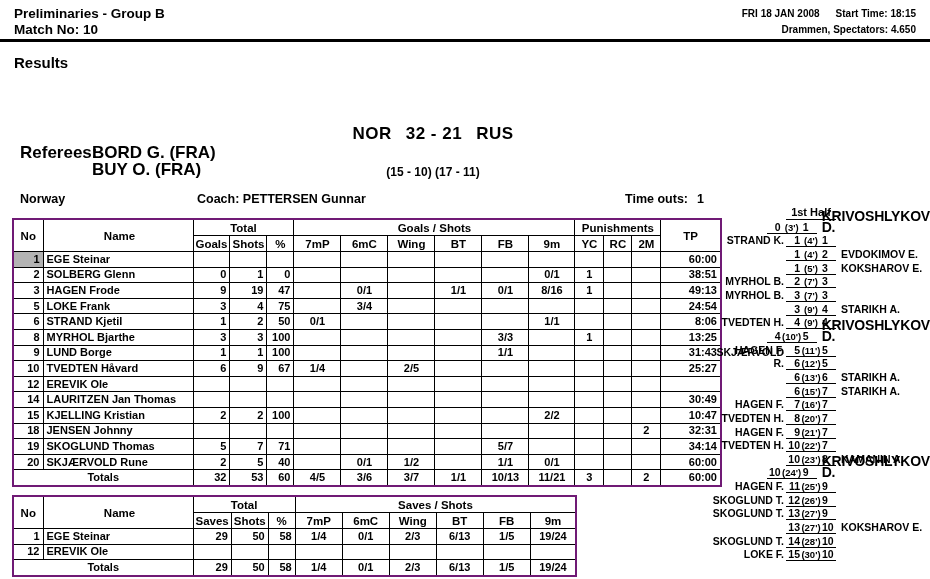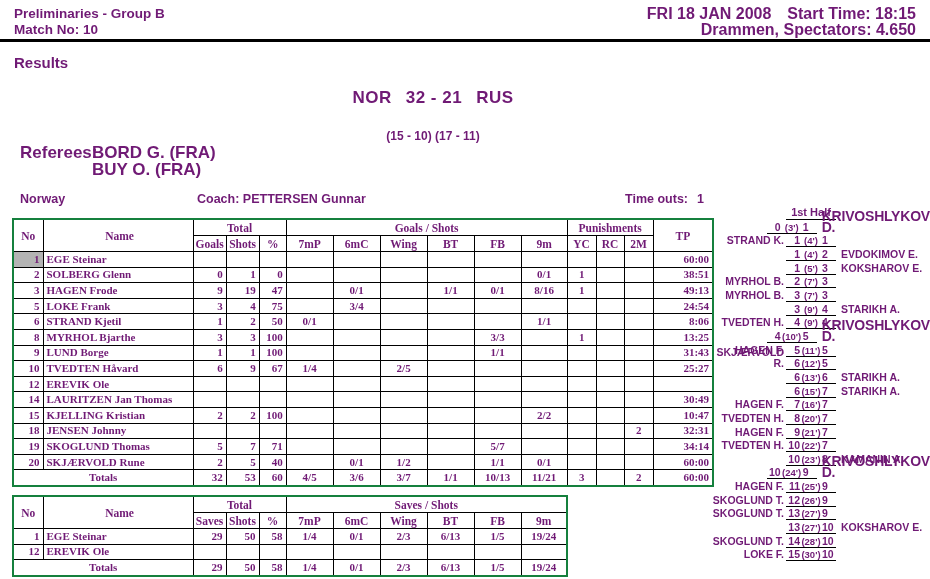--- a/index.html
+++ b/index.html
@@ -1,42 +1,42 @@
 <!DOCTYPE html>
 <html><head>
 <meta charset="utf-8">
 <style>
   html,body{margin:0;padding:0;background:#fff;}
-  #page{position:relative;width:930px;height:579px;background:#fff;color:#701a75;
+  #page{position:relative;width:930px;height:579px;background:#fff;color:#000000;
         font-family:"Liberation Sans","DejaVu Sans",sans-serif;font-weight:bold;overflow:hidden;}
   .abs{position:absolute;}
   
   #hdr-left{left:14px;top:6px;font-size:13.5px;line-height:16px;}
-  #hdr-right{right:14px;top:6px;font-size:16px;line-height:16px;text-align:right;}
+  #hdr-right{right:14px;top:6px;font-size:10px;line-height:16px;text-align:right;}
   .gap-l{margin-left:16px;}
   #hdr-rule{left:0;top:39px;width:930px;height:3px;background:#000;}
   #results-title{left:14px;top:54px;font-size:15px;}
   #score-wrap{left:0;top:88px;width:866px;text-align:center;}
-  #score-line{font-size:17px;letter-spacing:0.5px;}
+  #score-line{font-size:17px;letter-spacing:0.5px;margin-top:36px;}
   #score-line span{margin:0 7px;}
   #half-line{font-size:12px;margin-top:21px;}
   #refs{left:20px;top:136px;font-size:17px;line-height:17px;display:flex;margin-top:8px;}
   #refs .lbl{width:72px;}
   
   #team-line{left:20px;top:192px;width:692px;font-size:12.5px;}
   #team-name{position:absolute;left:0;top:0;}
   #coach{position:absolute;left:177px;top:0;}
   #timeouts{position:absolute;right:8px;top:0;}
   #timeouts .val{margin-left:9px;}
   
   table{border-collapse:collapse;table-layout:fixed;font-size:11px;font-weight:bold;}
   #players-table{position:absolute;left:12px;top:218px;}
   #gk-table{position:absolute;left:12px;top:495px;}
   th,td{border:1px solid #000;padding:0 3px;overflow:hidden;white-space:nowrap;}
-  table{border:2px solid #15803d;font-family:Liberation Serif, serif;}
+  table{border:2px solid #701a75;}
   thead th{height:15px;font-size:11.5px;text-align:center;padding:0 2px;}
   thead th.l{text-align:center;padding-left:5px;}
   tbody td{height:14.6px;line-height:13px;vertical-align:middle;}
   td.l{text-align:left;}
   td.r{text-align:right;padding-right:3px;}
   td.c{text-align:center;}
   td.gray{background:#b3b3b3;}
   
   #fh{left:708px;top:205px;width:222px;font-size:10.5px;}
   .ev-title{height:15px;display:flex;align-items:flex-end;}

